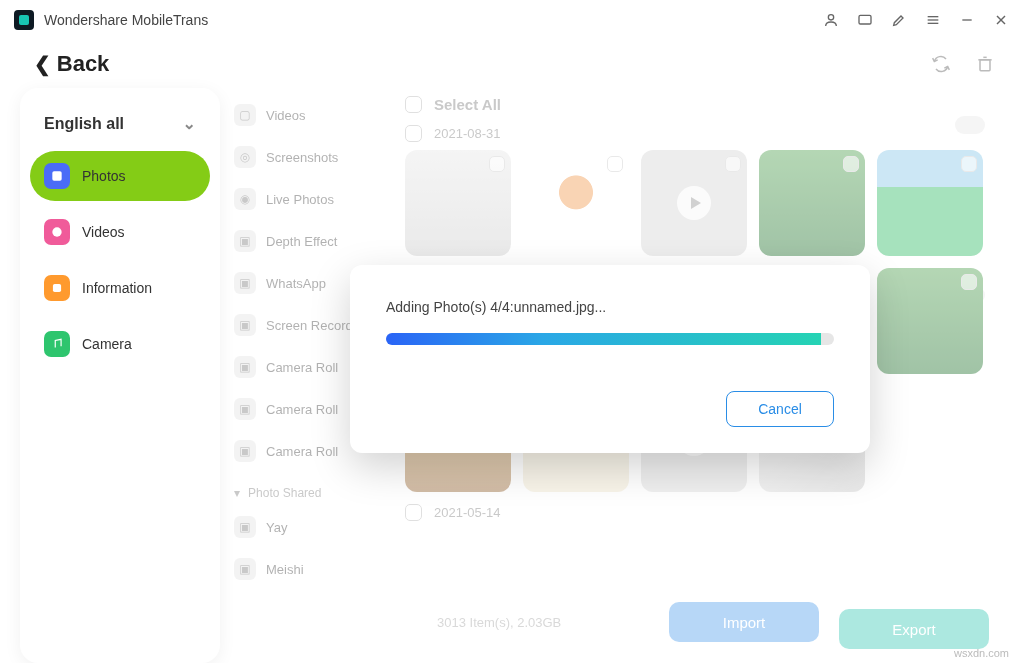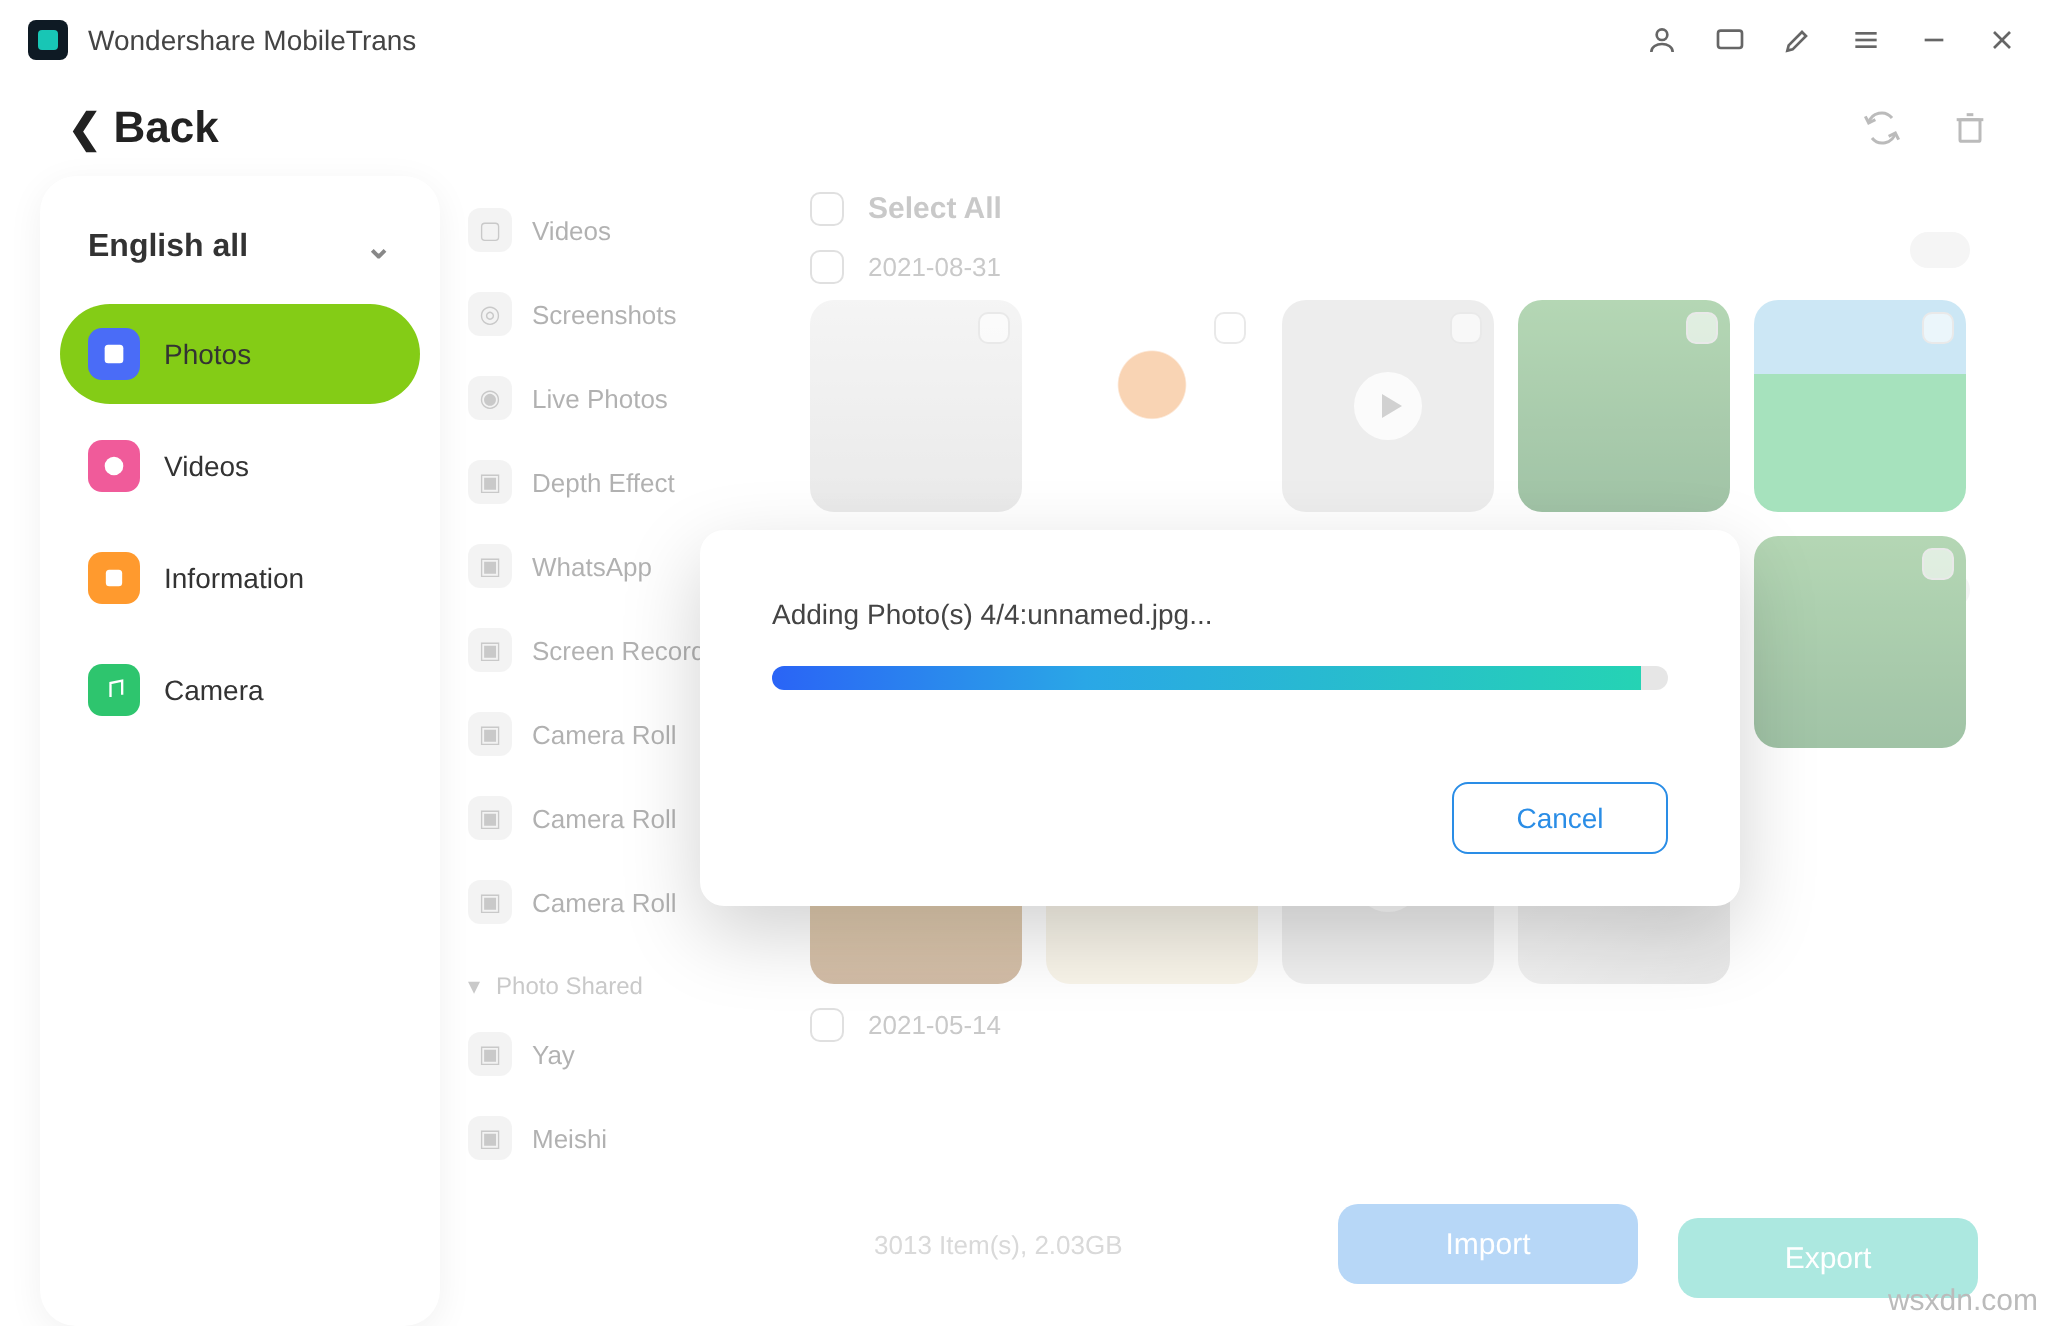--- a/index.html
+++ b/index.html
@@ -70,21 +70,21 @@
 .btn { width:150px; height:40px; border-radius:10px; display:flex; align-items:center; justify-content:center; color:#fff; font-size:15px; }
 .btn-import { background:#5fa7ee; } .btn-export { background:#47cdbb;margin-top:14px; }
 
 
 .modal { position:absolute; z-index:5; left:350px; top:265px; width:520px; background:#fff; border-radius:12px; box-shadow:0 14px 40px rgba(0,0,0,0.18); padding:34px 36px 26px; }
 .modal-text { font-size:14px; color:#444; margin-bottom:18px; }
 .progress { width:100%; height:12px; border-radius:6px; background: linear-gradient(90deg,#2a64f6 0%, #2aa7e6 35%, #25d3b4 97%, #e6e6e6 97% 100%); }
 .modal-actions { display:flex; justify-content:flex-end; margin-top:46px; }
 .cancel-btn { width:108px; height:36px; border:1.6px solid #2a8de6; color:#2a8de6; border-radius:8px; background:#fff; display:flex; align-items:center; justify-content:center; font-size:14px; cursor:pointer; }
 
-.watermark { position:absolute; right:4px; bottom:4px; font-size:15px; color:#bbb; z-index:20; }
+.watermark { position:absolute; right:14px; bottom:4px; font-size:11px; color:#bbb; z-index:20; }
 </style>
 </head>
 <body>
 
 <div class="titlebar">
   <div class="app-logo">
       <div class="app-logo-inner"></div>
     </div>
   <div>Wondershare MobileTrans</div>
   <div class="titlebar-spacer"></div>

